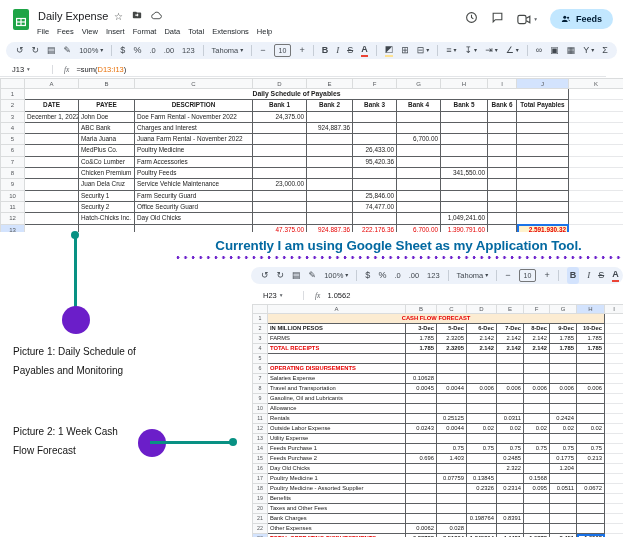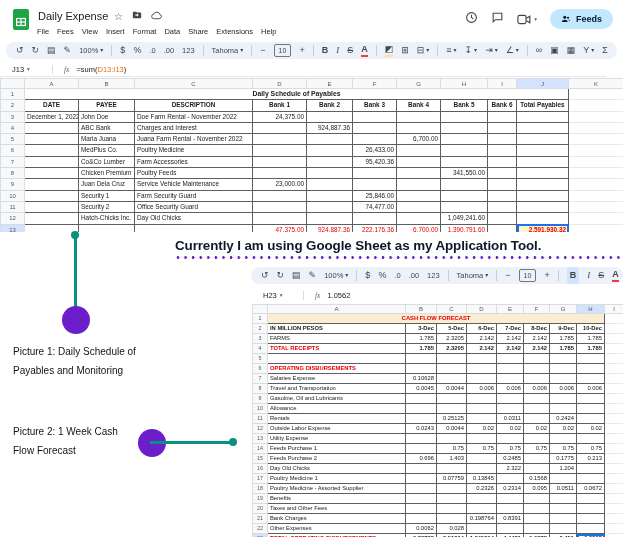--- a/index.html
+++ b/index.html
@@ -53,21 +53,21 @@
   .red{color:#e60000;}
   .bold{font-weight:bold;}
   .u{text-decoration:underline;}
   .jf{background:#fff2cc;}
   .sel{position:relative;outline:2px solid #1a73e8;outline-offset:-2px;}
   .sel::after{content:"";position:absolute;right:-1px;bottom:-1px;width:4px;height:4px;background:#1a73e8;}
   .r td{height:10.5px;line-height:10.3px;}
   .r2 td{height:9.2px;line-height:9px;}
   .s2ttl{background:#fcecd2;color:#e60000;font-weight:bold;text-align:center;font-size:6.2px;}
   
-  .heading{position:absolute;left:175px;top:238px;width:447px;font-size:13.4px;font-weight:bold;color:#0f172a;letter-spacing:-0.1px;}
+  .heading{position:absolute;left:175px;top:238px;width:447px;text-align:center;font-size:13.4px;font-weight:bold;color:#0369a1;letter-spacing:-0.1px;}
   .dots{position:absolute;left:176px;top:255px;width:445px;height:6px;background-image:radial-gradient(circle at 2px 2.5px,#6d22cc 1.15px,transparent 1.65px);background-size:7.6px 6px;background-repeat:repeat-x;}
   .pictext{position:absolute;left:13px;font-size:10px;line-height:19px;color:#141414;white-space:pre-line;}
   .tealdot{position:absolute;width:8px;height:8px;border-radius:50%;background:#089183;}
   .tealline{position:absolute;background:#089183;}
   .purplecircle{position:absolute;width:28px;height:28px;border-radius:50%;background:#6b1ec9;}
 </style>
 </head>
 <body>
 
 <div id="canvas">
@@ -89,21 +89,21 @@
             <path fill="none" stroke="#444746" stroke-width="2" d="M19 15a4 4 0 0 0 .35-7.96A7 7 0 0 0 6 6.04 5 5 0 0 0 6 16h13z"></path>
           </svg></span>
     </span>
     <div class="menubar" id="menubar">
         <span class="mi">File</span>
         <span class="mi">Fees</span>
         <span class="mi">View</span>
         <span class="mi">Insert</span>
         <span class="mi">Format</span>
         <span class="mi">Data</span>
-        <span class="mi">Share</span>
+        <span class="mi">Total</span>
         <span class="mi">Extensions</span>
         <span class="mi">Help</span>
       </div>
     <div class="hdr-right">
       <span><svg width="13" height="13" viewBox="0 0 24 24">
             <circle cx="12" cy="12" r="9" fill="none" stroke="#444746" stroke-width="2"></circle>
             <path d="M12 7v5l3.4 2.6" stroke="#444746" stroke-width="2" fill="none"></path>
           </svg></span>
       <span><svg width="13" height="13" viewBox="0 0 24 24">
             <path fill="none" stroke="#444746" stroke-width="2" d="M4 4h16v12H8l-4 4z"></path>

